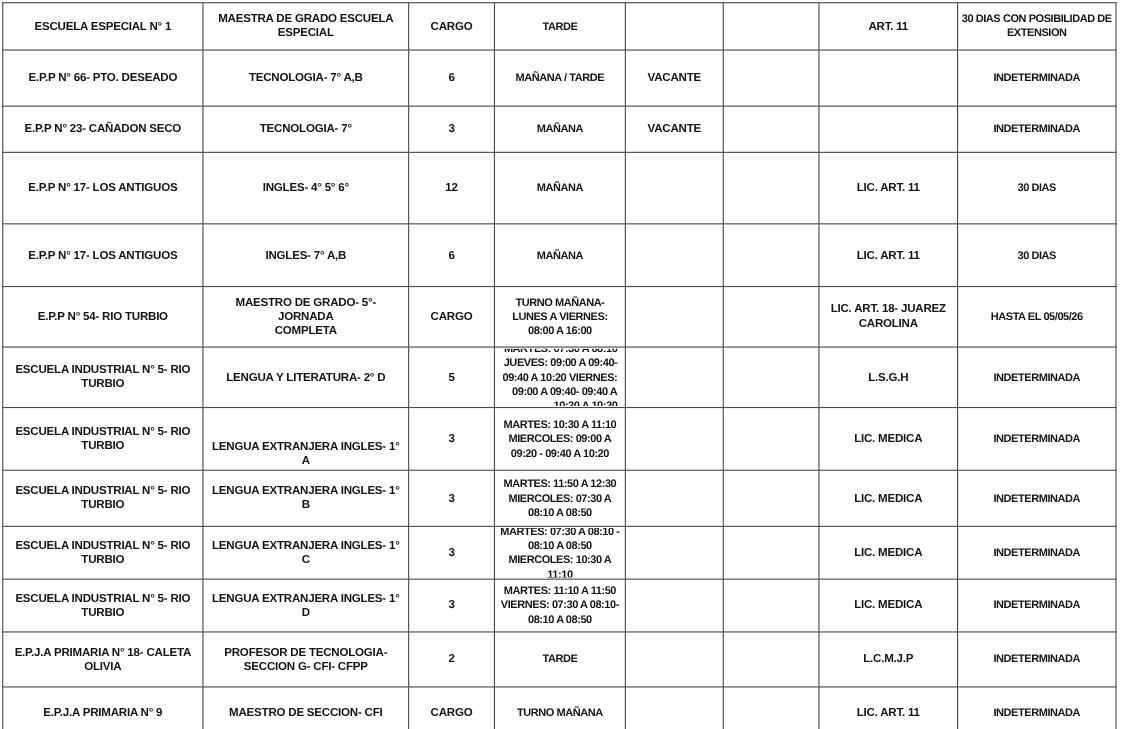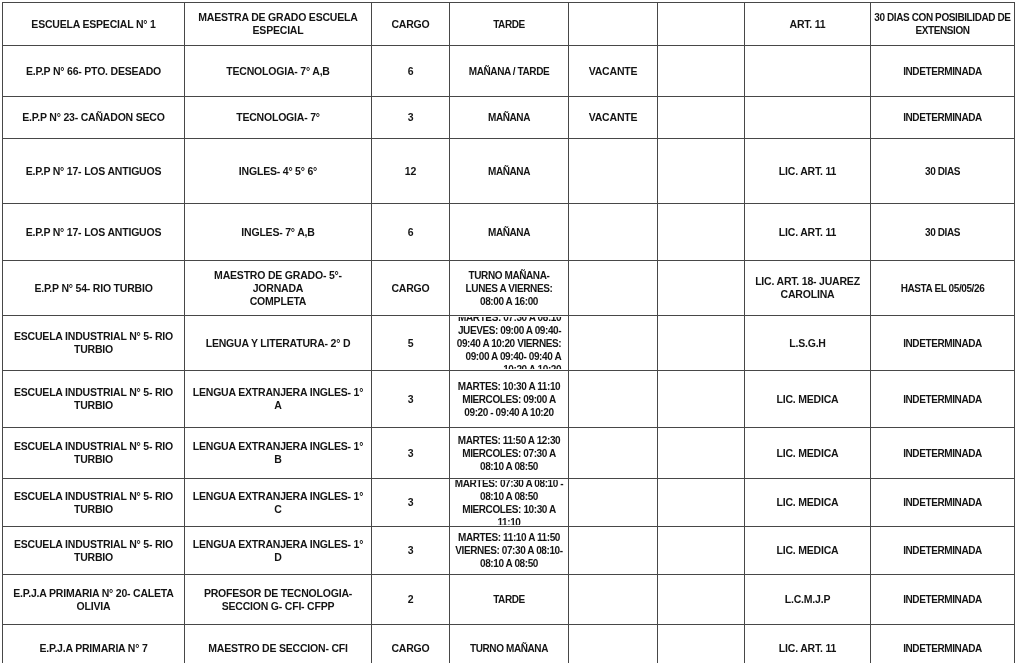--- a/index.html
+++ b/index.html
@@ -362,21 +362,21 @@
           </td>
   </tr>
         <tr style="height: 57px;">
     <td class="c1">
             <div class="cw" style="height: 54px;">
               <span class="txt">ESCUELA INDUSTRIAL N° 5- RIO
 TURBIO</span>
             </div>
           </td>
     <td class="c2">
-            <div class="cw" style="height: 54px;">
+            <div class="cw" style="height: 54px; align-items: flex-end;">
               <span class="txt">LENGUA EXTRANJERA INGLES- 1° A</span>
             </div>
           </td>
     <td class="c3">
             <div class="cw" style="height: 54px;">
               <span class="txt">3</span>
             </div>
           </td>
     <td class="c4">
             <div class="cw" style="height: 54px;">
@@ -538,21 +538,21 @@
           </td>
     <td class="c8">
             <div class="cw" style="height: 45px;">
               <span class="txt">INDETERMINADA</span>
             </div>
           </td>
   </tr>
         <tr style="height: 50px;">
     <td class="c1">
             <div class="cw" style="height: 47px;">
-              <span class="txt">E.P.J.A PRIMARIA N° 20- CALETA
+              <span class="txt">E.P.J.A PRIMARIA N° 18- CALETA
 OLIVIA</span>
             </div>
           </td>
     <td class="c2">
             <div class="cw" style="height: 47px;">
               <span class="txt">PROFESOR DE TECNOLOGIA-
 SECCION G- CFI- CFPP</span>
             </div>
           </td>
     <td class="c3">
@@ -582,21 +582,21 @@
           </td>
     <td class="c8">
             <div class="cw" style="height: 47px;">
               <span class="txt">INDETERMINADA</span>
             </div>
           </td>
   </tr>
         <tr style="height: 47px;">
     <td class="c1">
             <div class="cw" style="height: 44px;">
-              <span class="txt">E.P.J.A PRIMARIA N° 7</span>
+              <span class="txt">E.P.J.A PRIMARIA N° 9</span>
             </div>
           </td>
     <td class="c2">
             <div class="cw" style="height: 44px;">
               <span class="txt">MAESTRO DE SECCION- CFI</span>
             </div>
           </td>
     <td class="c3">
             <div class="cw" style="height: 44px;">
               <span class="txt">CARGO</span>

